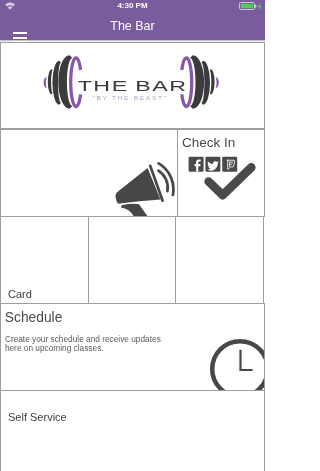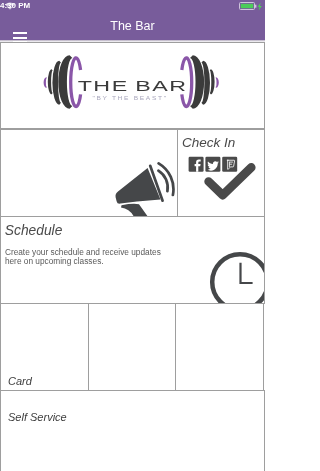--- a/index.html
+++ b/index.html
@@ -1,35 +1,35 @@
 <!DOCTYPE html>
 <html><head>
 <meta charset="utf-8">
 <style>
   html,body{margin:0;padding:0;}
   body{width:265px;height:471px;overflow:hidden;background:#fff;
        font-family:"Liberation Sans",sans-serif;}
   
   .statusbar{height:12px;background:#785c9b;position:relative;}
-  .sb-time{position:absolute;left:0;right:0;top:0;text-align:left;color:#fff;
+  .sb-time{position:absolute;left:0;right:0;top:0;text-align:center;color:#fff;
            font-size:8px;font-weight:bold;line-height:12px;}
   .sb-wifi{position:absolute;left:4px;top:2px;line-height:0;}
   .sb-batt{position:absolute;right:2px;top:2px;line-height:0;}
   
   .header{height:28px;background:#785c9b;position:relative;}
   .hdr-shadow{height:2px;background:linear-gradient(to bottom,rgba(90,70,115,.45),rgba(140,130,150,0));}
   .hdr-title{position:absolute;left:0;right:0;top:0;line-height:28px;text-align:center;
              color:#fff;font-size:12.5px;}
   .hamburger{position:absolute;left:13px;top:20px;width:14px;}
   .hamburger i{display:block;height:2px;background:#fff;margin-bottom:2.5px;}
   .hamburger i:last-child{margin-bottom:0;}
   
   .row{display:flex;}
   .tile{background:#fff;border:1px solid #9e9e9e;position:relative;overflow:hidden;box-sizing:border-box;}
-  .tile-label{position:absolute;color:#3d3d3d;font-size:11px;font-style:italic;}
+  .tile-label{position:absolute;color:#3d3d3d;font-size:11px;}
   
   .logo-title{position:absolute;left:-2px;top:34.5px;width:265px;text-align:center;
               font-size:15.5px;color:#3b3b3b;letter-spacing:1px;text-indent:1px;line-height:16px;
               transform:scaleX(1.5);transform-origin:131.9px 0;}
   .logo-gap{letter-spacing:0px;}
   .logo-tag{position:absolute;left:-4px;top:52px;width:265px;text-align:center;
             font-size:5.5px;color:#a9a7bd;letter-spacing:1.4px;text-indent:1.4px;line-height:6px;
             transform:scaleX(1.2);transform-origin:133.9px 0;}
 </style>
 </head>
@@ -118,39 +118,39 @@
                 <path d="M99 78 h72 M99 122 h56" fill="none" stroke="#fff" stroke-width="17"></path>
                 <path d="M99 70 v112" fill="none" stroke="#fff" stroke-width="17"></path>
               </g>
           </g>
           <path d="M208.6 181.5 L222.7 195.2 L251.3 167.4" fill="none" stroke="#4a4a4a" stroke-width="8.6" stroke-linecap="round" stroke-linejoin="round"></path>
         </g>
       </svg>
     </div>
   </div>
 
+  <div class="row" style="margin-top:-1px">
+    <div class="tile" style="width:89px;height:88px">
+      <div class="tile-label" style="left:7px;bottom:3px">Card</div>
+    </div>
+    <div class="tile" style="width:88px;height:88px;margin-left:-1px"></div>
+    <div class="tile" style="width:89px;height:88px;margin-left:-1px"></div>
+  </div>
+
   <div class="row">
     <div class="tile" style="width:265px;height:88px;margin-top:-1px">
       <div class="tile-label" style="left:3.8px;top:7.8px;font-size:13.8px;line-height:14px;color:#4a4a4a">Schedule</div>
       <div class="tile-desc" style="position:absolute;left:3.9px;top:31.3px;width:160px;font-size:8.3px;color:#5a5a5a;line-height:9.3px">Create your schedule and receive updates here on upcoming classes.</div>
       <svg width="264" height="87" viewBox="0 0 264 87" style="position:absolute;left:-1px;top:-1px">
         <g transform="translate(0,-217)" fill="none" stroke="#454749">
           <circle cx="240" cy="283" r="27.8" stroke-width="4.5"></circle>
           <path d="M240.5 263.8 L240.5 284.0 L252.6 284.0" stroke-width="2.2" stroke-linecap="butt"></path>
         </g>
       </svg>
     </div>
   </div>
 
   <div class="row" style="margin-top:-1px">
-    <div class="tile" style="width:89px;height:88px">
-      <div class="tile-label" style="left:7px;bottom:3px">Card</div>
-    </div>
-    <div class="tile" style="width:88px;height:88px;margin-left:-1px"></div>
-    <div class="tile" style="width:89px;height:88px;margin-left:-1px"></div>
-  </div>
-
-  <div class="row" style="margin-top:-1px">
     <div class="tile" style="width:265px;height:88px">
       <div class="tile-label" style="left:7px;top:20px">Self Service</div>
     </div>
   </div>
 </div>
 
 </body></html>

